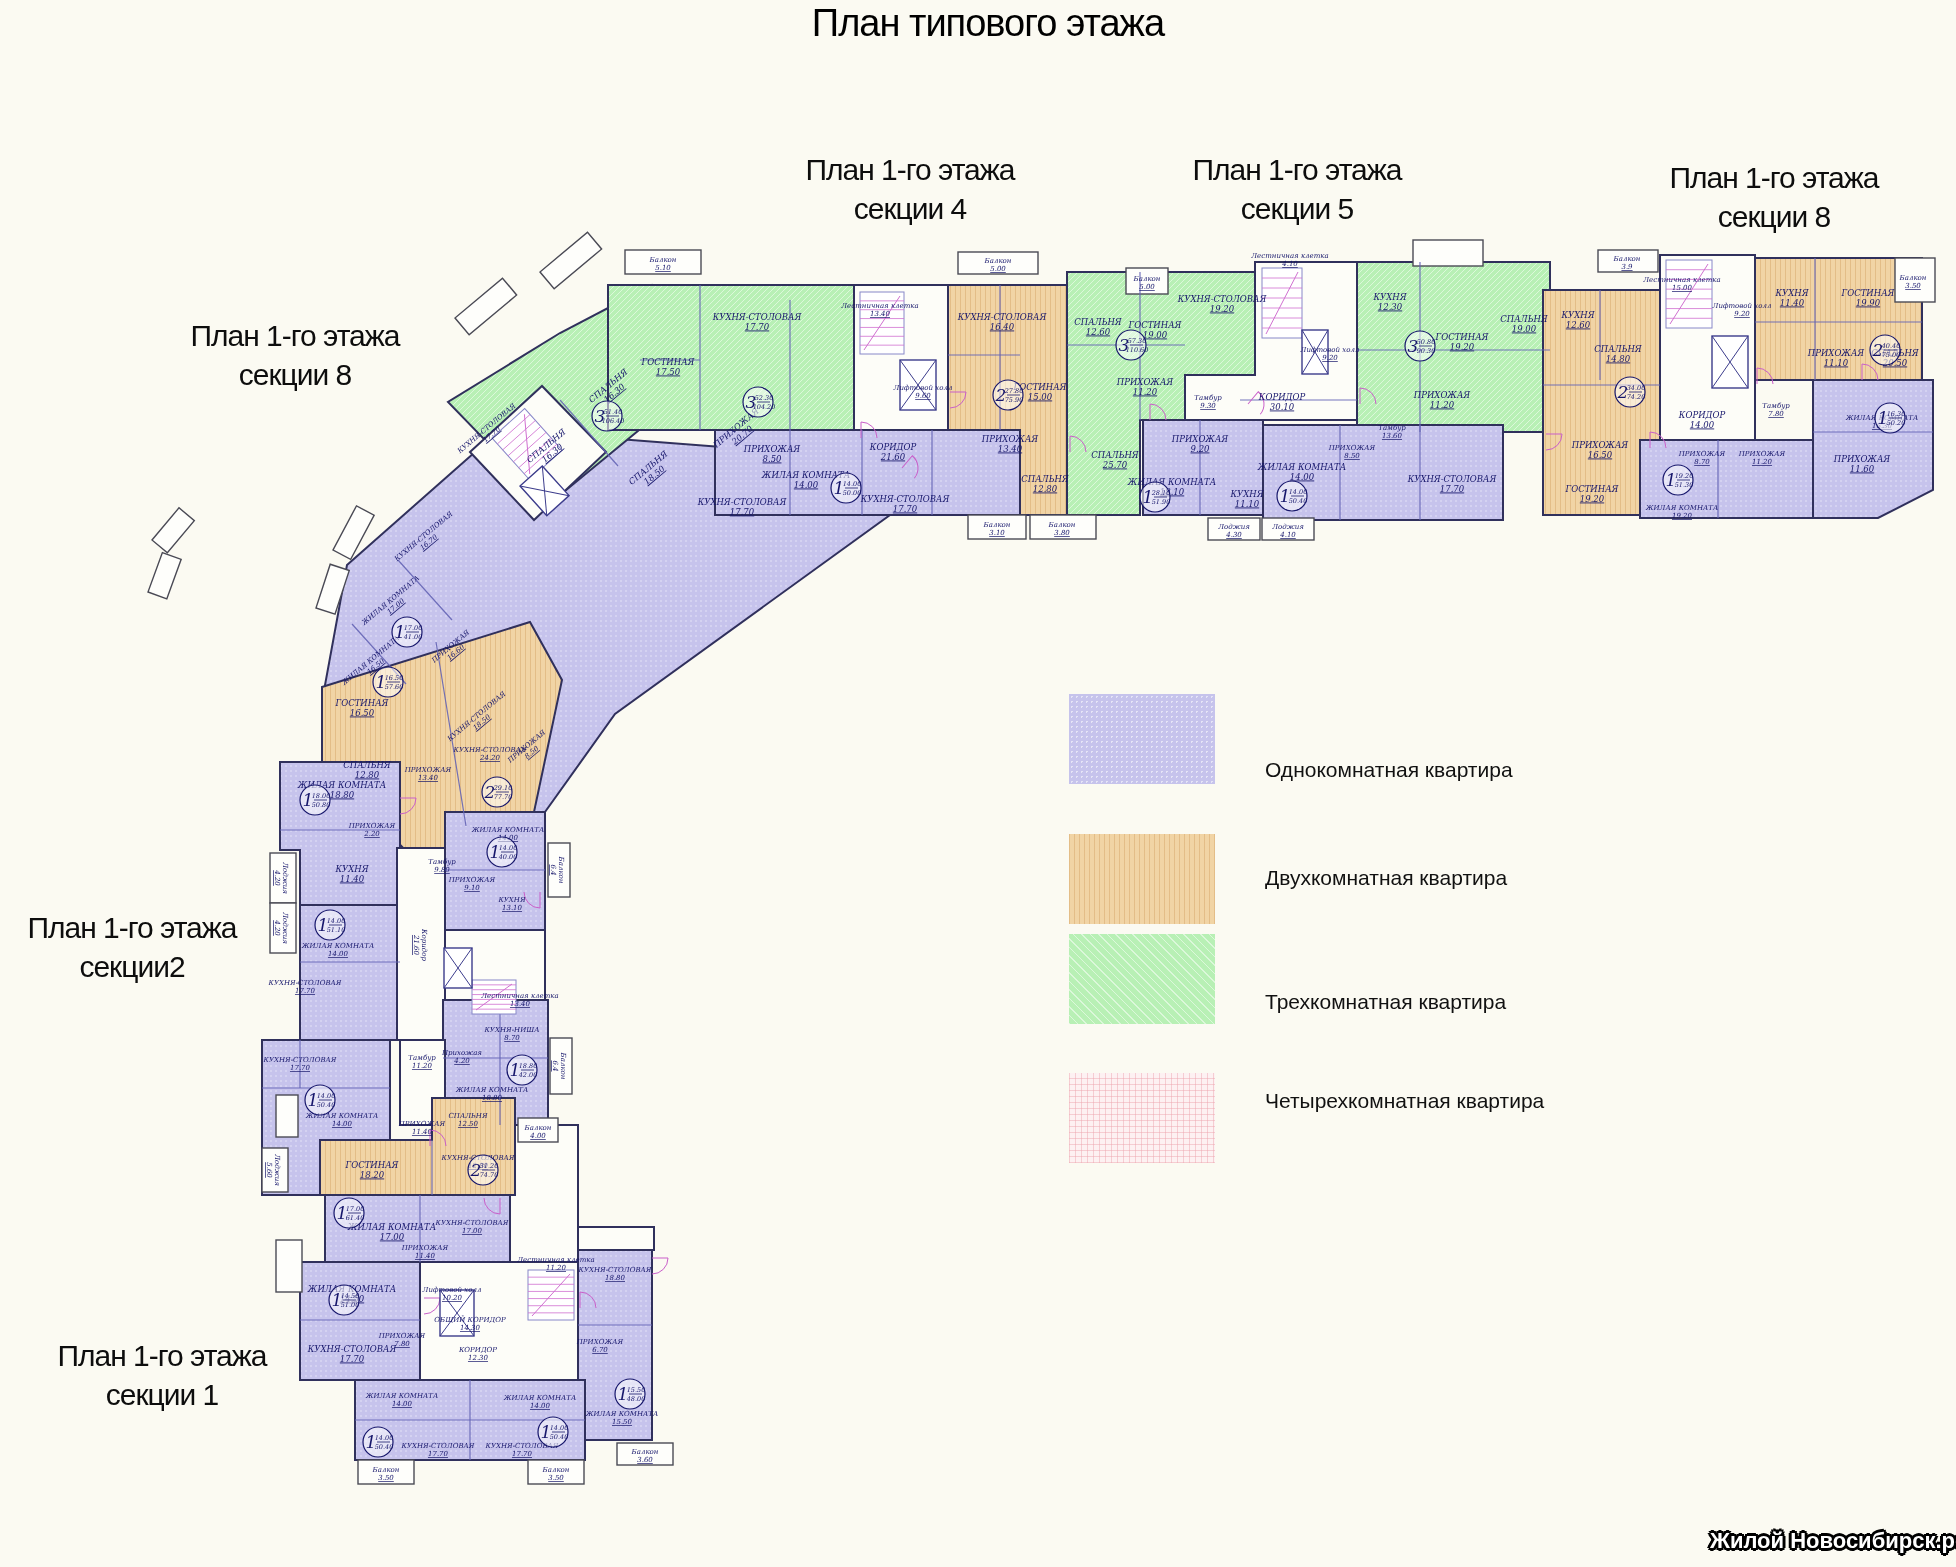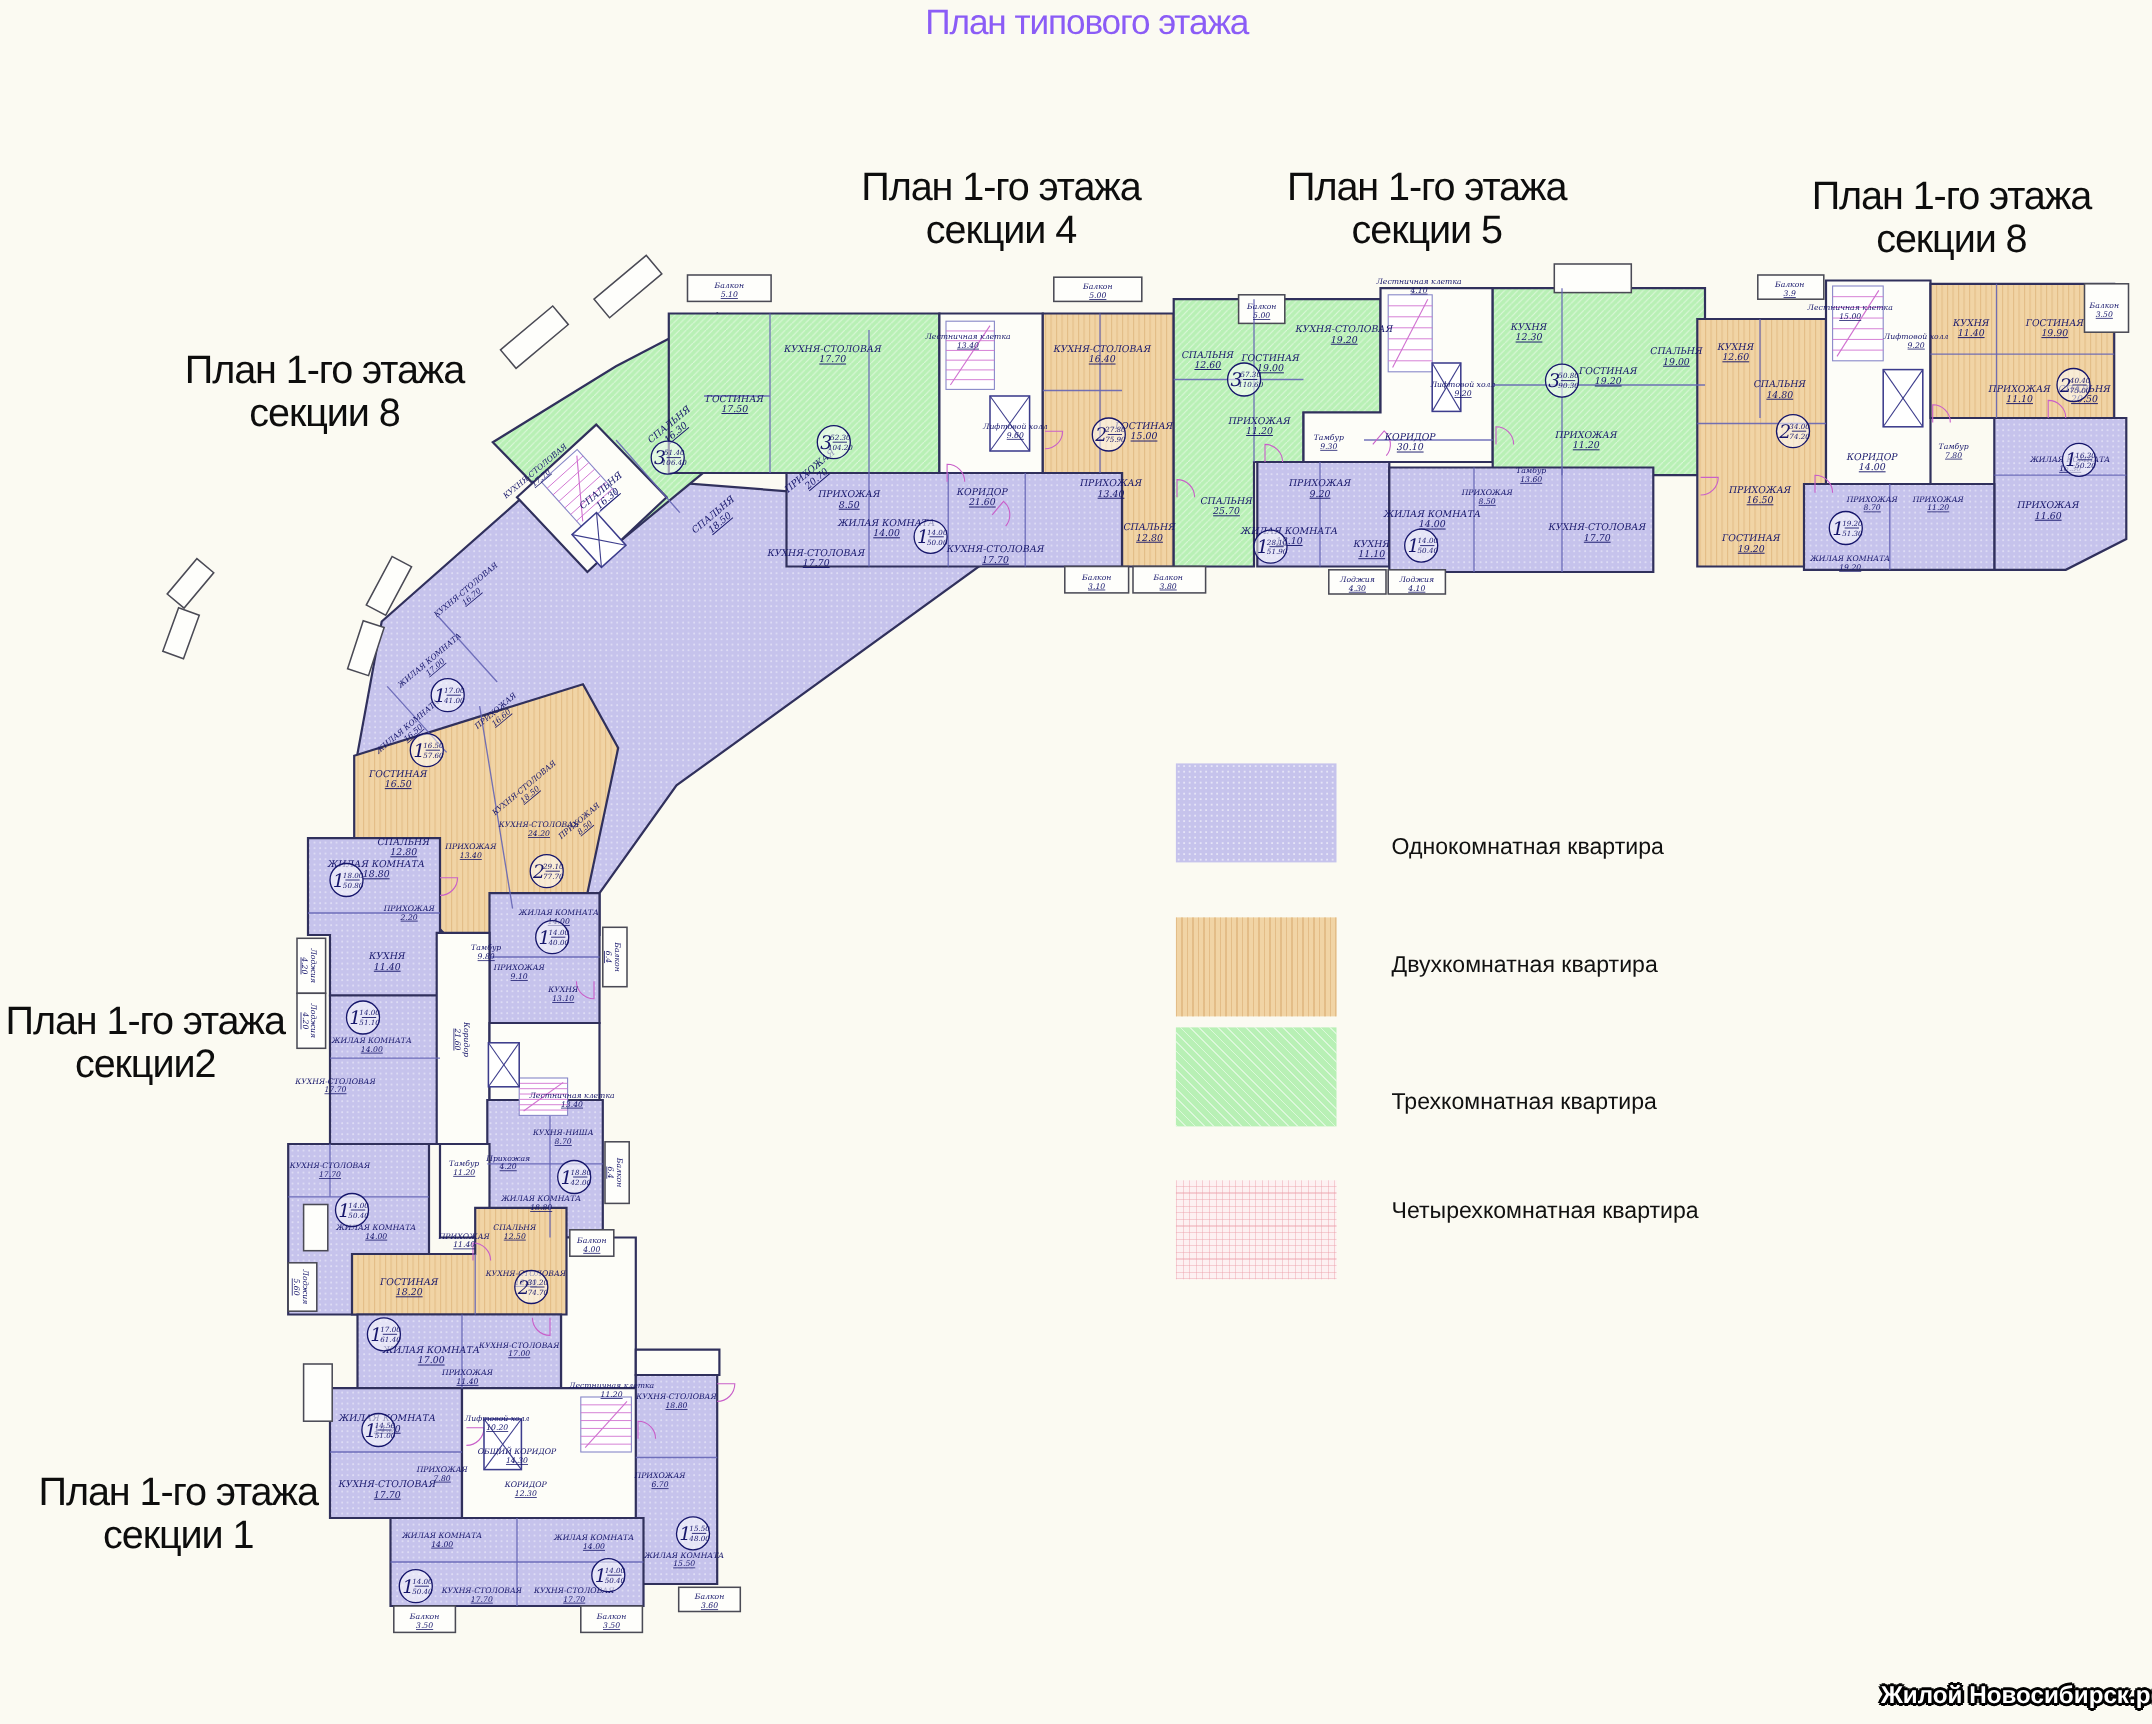--- a/index.html
+++ b/index.html
@@ -2,25 +2,25 @@
 <html><head>
 <meta charset="utf-8">
 <style>
   html,body{margin:0;padding:0;}
   body{
     width:1956px;height:1567px;position:relative;overflow:hidden;
     background:#fbfaf2;font-family:"Liberation Sans",sans-serif;
   }
   .page-title{
     position:absolute;left:698px;top:2px;width:580px;text-align:center;
-    font-size:32px;color:#8b5cf6;letter-spacing:-1px;white-space:nowrap;
+    font-size:38px;color:#000000;letter-spacing:-1px;white-space:nowrap;
   }
   .sec-label{
     position:absolute;width:340px;text-align:center;color:#0d0d0d;
-    font-size:36px;line-height:39px;letter-spacing:-1px;white-space:nowrap;
+    font-size:30px;line-height:39px;letter-spacing:-1px;white-space:nowrap;
   }
   #plan-svg{position:absolute;left:0;top:0;}
   .legend{position:absolute;left:0;top:0;width:0;height:0;}
   .legend-row{position:absolute;}
   .swatch{position:absolute;width:146px;height:90px;}
   .sw-one{background:#c6c3ec;background-image:radial-gradient(rgba(255,255,255,.55) 1px,transparent 1px);background-size:5px 5px;}
   .sw-two{background:#f1d4a5;background-image:repeating-linear-gradient(90deg,rgba(214,166,106,.5) 0 1px,transparent 1px 5px);}
   .sw-three{background:#b8f0b5;background-image:repeating-linear-gradient(45deg,rgba(255,255,255,.5) 0 1px,transparent 1px 6px);}
   .sw-four{background:#fdf1f2;background-image:repeating-linear-gradient(0deg,rgba(236,160,170,.45) 0 1px,transparent 1px 6px),repeating-linear-gradient(90deg,rgba(236,160,170,.45) 0 1px,transparent 1px 6px);}
   .legend-label{position:absolute;left:196px;font-size:21px;color:#111;white-space:nowrap;}

